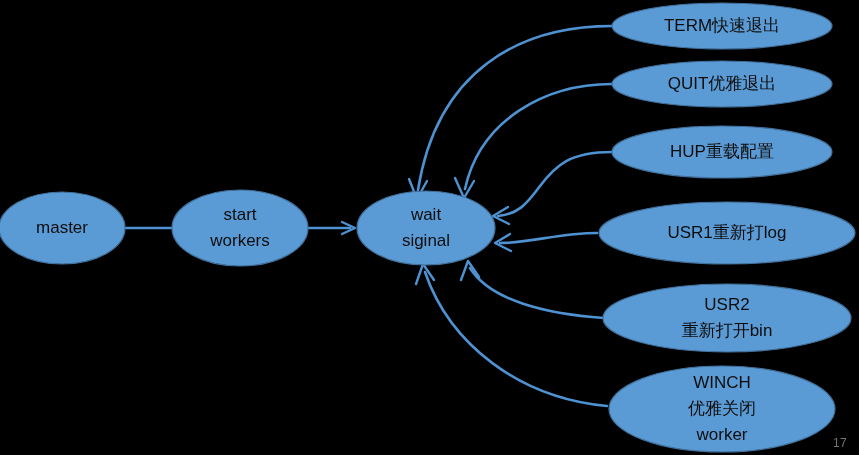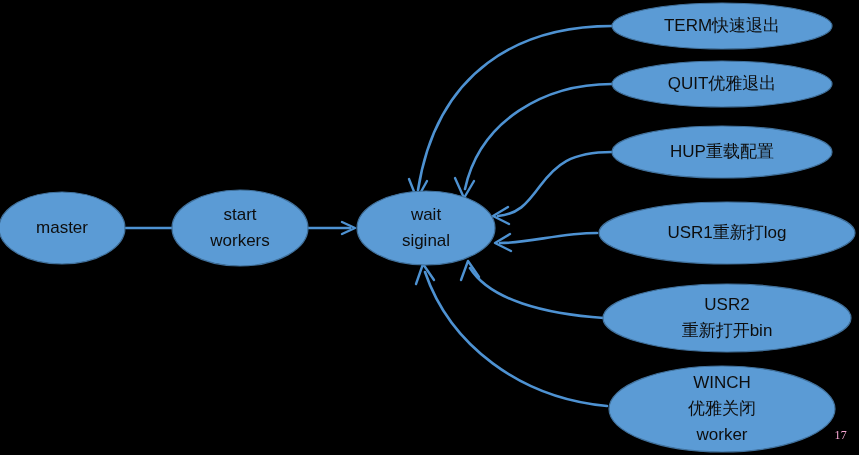--- a/index.html
+++ b/index.html
@@ -48,23 +48,23 @@
   .edge-head {
     fill: none;
     stroke: #4E92D2;
     stroke-width: 2.4;
     stroke-linecap: round;
     stroke-linejoin: round;
   }
   .page-number {
     position: absolute;
     right: 12px;
-    bottom: 14px;
-    color: #f9a8d4;
-    font-family: Liberation Serif, serif;
+    bottom: 6px;
+    color: #737373;
+    font-family: Liberation Sans, sans-serif;
     font-size: 12px;
     line-height: 1;
     letter-spacing: 0.3px;
   }
 </style>
 </head>
 <body>
 
 <div id="stage">
 

